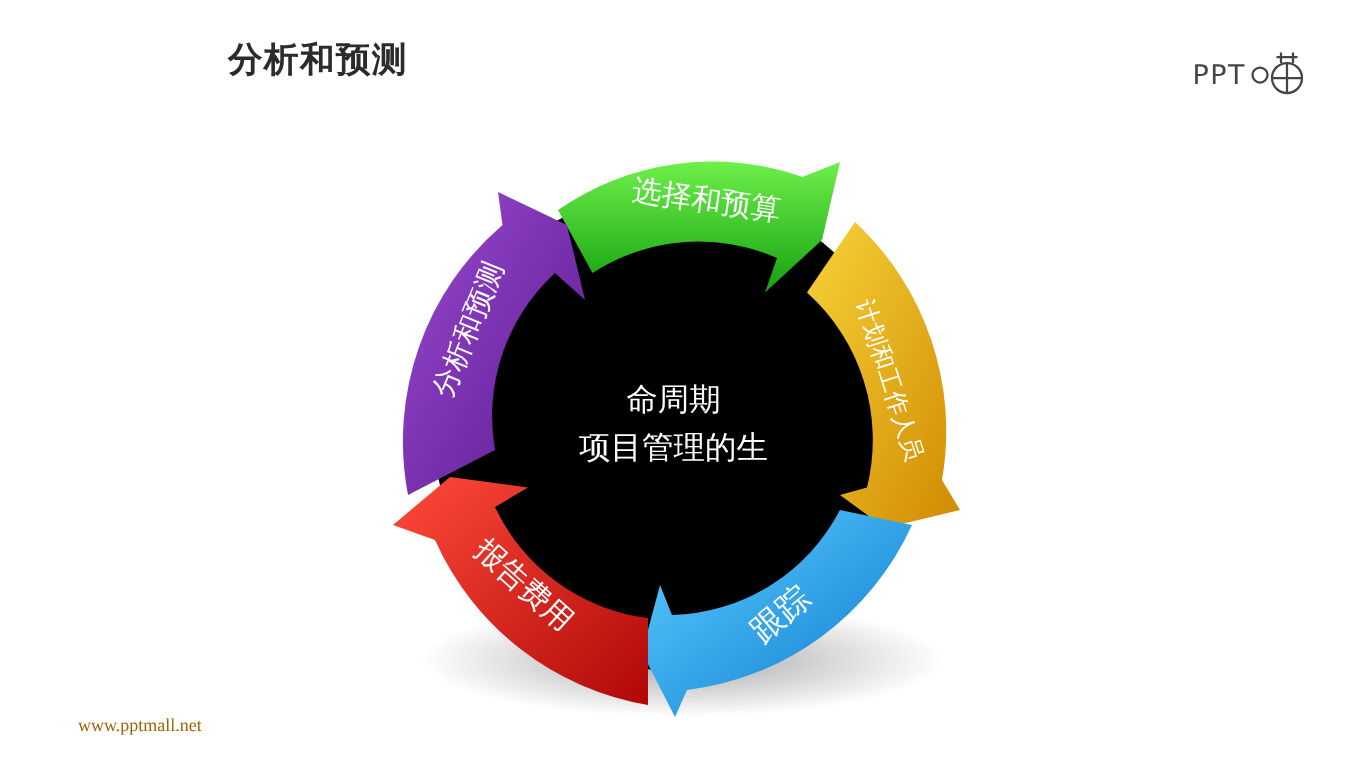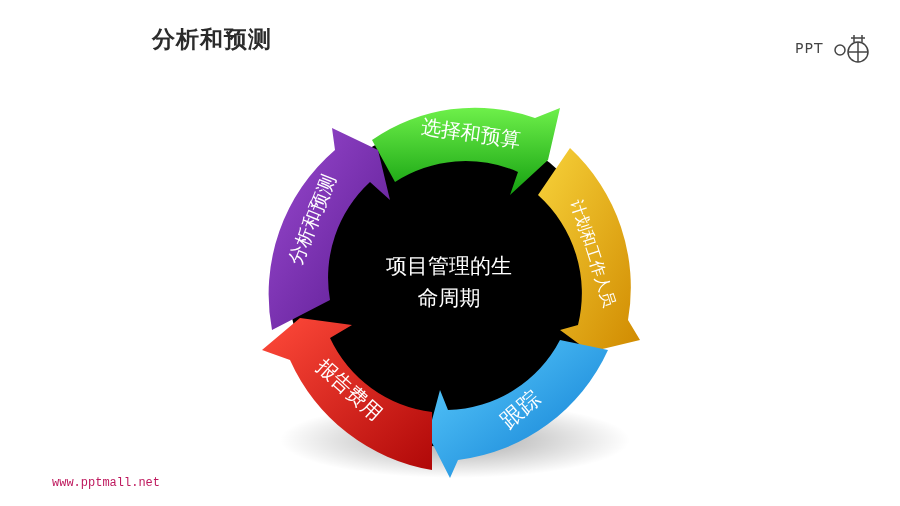--- a/index.html
+++ b/index.html
@@ -1,21 +1,21 @@
 <!DOCTYPE html>
 <html><head>
 <meta charset="utf-8">
 <style>
   html, body { margin:0; padding:0; }
   body { width:900px; height:506px; background:#ffffff; position:relative; overflow:hidden;
          font-family:"DejaVu Sans","Liberation Sans",sans-serif; }
   .title { position:absolute; left:152px; top:24px; font-size:23px; font-weight:bold; color:#2b2b2b; letter-spacing:1px; }
   .logo { position:absolute; left:795px; top:30px; width:80px; height:36px; }
-  .logo-text { position:absolute; left:0; top:10px; font-size:14px; color:#444; letter-spacing:1px; font-family:"DejaVu Sans",sans-serif;text-align:right; }
-  .footer { position:absolute; left:52px; top:476px; font-size:12px; color:#be185d; font-family:Liberation Mono, monospace; }
+  .logo-text { position:absolute; left:0; top:10px; font-size:18px; color:#444; letter-spacing:1px; font-family:"DejaVu Sans",sans-serif;text-align:right; }
+  .footer { position:absolute; left:52px; top:476px; font-size:12px; color:#a16207; font-family:Liberation Serif, serif; }
   svg.diagram { position:absolute; left:0; top:0; }
   .seg-label { fill:#ffffff; font-family:"DejaVu Sans","Liberation Sans",sans-serif; }
   .center-text { position:absolute; left:349px; top:250px; width:200px; text-align:center; color:#fff; font-size:21px; line-height:32px; }
 </style>
 </head>
 <body>
 
 <div class="title">分析和预测</div>
 
 <div class="logo">
@@ -74,17 +74,17 @@
   <path d="M 272 330 A 190 190 0 0 1 335 150 L 332 128 L 378 150 L 390 200 L 370 182 A 130 130 0 0 0 330 300 Z" fill="url(#gPurple)"></path>
 
   <text class="seg-label" x="470" y="140" font-size="20" text-anchor="middle" transform="rotate(8 470 140)">选择和预算</text>
   <text class="seg-label" x="588" y="255" font-size="16" text-anchor="middle" transform="rotate(72 588 255)">计划和工作人员</text>
   <text class="seg-label" x="525" y="415" font-size="22" text-anchor="middle" transform="rotate(-40 525 415)">跟踪</text>
   <text class="seg-label" x="345" y="395" font-size="20" text-anchor="middle" transform="rotate(42 345 395)">报告费用</text>
   <text class="seg-label" x="318" y="222" font-size="19" text-anchor="middle" transform="rotate(-68 318 222)">分析和预测</text>
 </svg>
 
 <div class="center-text">
+  <div>命周期</div>
   <div>项目管理的生</div>
-  <div>命周期</div>
 </div>
 
 <div class="footer">www.pptmall.net</div>
 
 </body></html>

